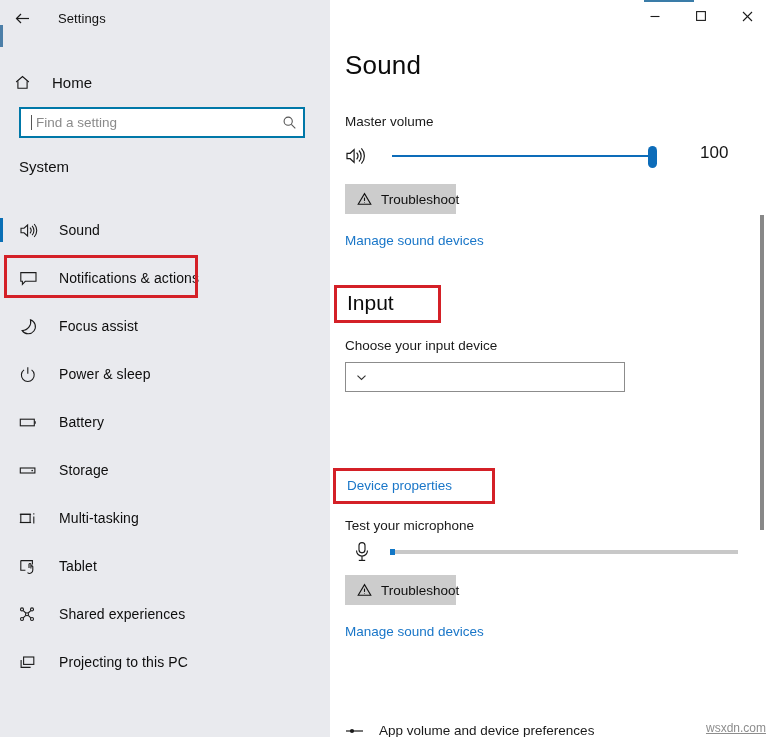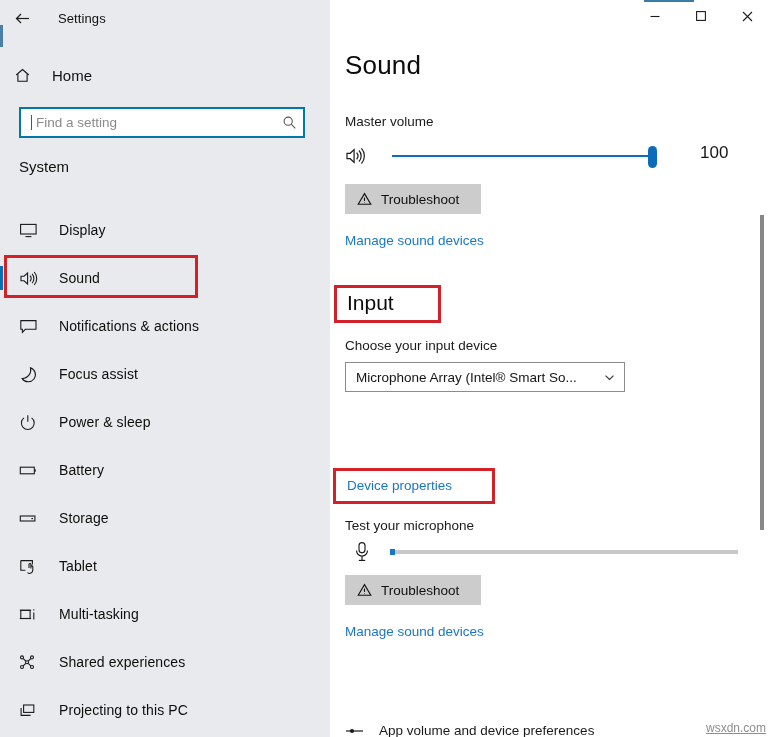--- a/index.html
+++ b/index.html
@@ -38,21 +38,21 @@
   }
   .back-btn svg { display: block; }
   .app-title {
     font-size: 13px; color: #111; margin-left: 14px;
     letter-spacing: .1px;
   }
 
   .home-row {
     position: absolute; left: 0; top: 59px;
     width: 300px; height: 32px;
-    display: flex; align-items: center;
+    display: flex; align-items: flex-end;
   }
   .home-icon {
     width: 44px; display: flex; align-items: center; justify-content: center;
     color: #161616;
   }
   .home-label { font-size: 15px; color: #111; margin-left: 8px; }
 
   .search-wrap {
     position: absolute; left: 19px; top: 107px;
     width: 286px; height: 31px;
@@ -148,21 +148,21 @@
     width: 9px; height: 22px; border-radius: 5px;
     background: #0d6cb9;
   }
   .vol-value {
     position: absolute; left: 355px; top: 0;
     font-size: 17px; color: #151515;
   }
 
   .btn-troubleshoot {
     position: absolute;
-    width: 136px; height: 30px;
+    width: 111px; height: 30px;
     background: #cccccc;
     border: none;
     display: flex; align-items: center;
     font-family: "Liberation Sans", sans-serif;
     font-size: 13.5px; color: #0f0f0f;
   }
   .btn-troubleshoot .warn-ico {
     margin-left: 12px; margin-right: 9px;
     display: flex; align-items: center; color: #121212;
   }
@@ -268,29 +268,20 @@
           <circle cx="6.2" cy="6.2" r="4.1"></circle>
             <path d="M9.3 9.3 L13.3 13.3"></path>
         </svg>
       </span>
     </div>
 
     <div class="group-title">System</div>
 
     <div class="nav">
 
-      <div class="nav-item">
-        <span class="nav-icon">
-          <svg width="19" height="17" viewBox="0 0 19 17" fill="none" stroke="#1b1b1b" stroke-width="1.1">
-            <rect x="1.6" y="2.4" width="15.5" height="9.6"></rect>
-              <path d="M6.5 14.6 H12.4"></path>
-          </svg>
-        </span>
-        <span class="nav-label">Display</span>
-      </div>
 
       <div class="nav-item selected">
         <span class="nav-icon">
           <svg width="20" height="17" viewBox="0 0 20 17" fill="none" stroke="#1b1b1b" stroke-width="1.1">
             <path d="M2 6.2 H5 L8.6 3 V14 L5 10.8 H2 Z"></path>
             <path d="M11 5.7 A4.3 4.3 0 0 1 11 11.3"></path>
             <path d="M13.1 3.8 A7 7 0 0 1 13.1 13.2"></path>
             <path d="M15.2 2 A9.6 9.6 0 0 1 15.2 15"></path>
           </svg>
         </span>
@@ -341,39 +332,39 @@
             <rect x="1.3" y="6" width="14.6" height="5"></rect>
               <circle cx="13.2" cy="8.5" r=".85" fill="#1b1b1b" stroke="none"></circle>
           </svg>
         </span>
         <span class="nav-label">Storage</span>
       </div>
 
       <div class="nav-item">
         <span class="nav-icon">
           <svg width="19" height="17" viewBox="0 0 19 17" fill="none" stroke="#1b1b1b" stroke-width="1.1">
-            <path d="M1.8 2.6 H13.4 V6.6"></path>
-              <path d="M1.8 2.6 V12.2 H6.4"></path>
-            <path d="M8.5 14.6 A3.2 3.2 0 0 0 13.8 12 V8.6 A1 1 0 0 0 11.9 8.6 V10.4 V6.2 A1 1 0 0 0 10 6.2 V10"></path>
-          </svg>
-        </span>
-        <span class="nav-label">Tablet</span>
-      </div>
-
-      <div class="nav-item">
-        <span class="nav-icon">
-          <svg width="19" height="17" viewBox="0 0 19 17" fill="none" stroke="#1b1b1b" stroke-width="1.1">
             <rect x="1.8" y="4.3" width="9.3" height="8.2"></rect>
             <path d="M0.8 4.3 H12.1"></path>
               <path d="M0.8 12.5 H12.1"></path>
             <path d="M14.8 3.2 V4.4"></path>
               <path d="M14.8 6.4 V13.4"></path>
           </svg>
         </span>
         <span class="nav-label">Multi-tasking</span>
+      </div>
+
+      <div class="nav-item">
+        <span class="nav-icon">
+          <svg width="19" height="17" viewBox="0 0 19 17" fill="none" stroke="#1b1b1b" stroke-width="1.1">
+            <path d="M1.8 2.6 H13.4 V6.6"></path>
+              <path d="M1.8 2.6 V12.2 H6.4"></path>
+            <path d="M8.5 14.6 A3.2 3.2 0 0 0 13.8 12 V8.6 A1 1 0 0 0 11.9 8.6 V10.4 V6.2 A1 1 0 0 0 10 6.2 V10"></path>
+          </svg>
+        </span>
+        <span class="nav-label">Tablet</span>
       </div>
 
       <div class="nav-item">
         <span class="nav-icon">
           <svg width="19" height="17" viewBox="0 0 19 17" fill="none" stroke="#1b1b1b" stroke-width="1.1">
             <circle cx="3" cy="3.4" r="1.5"></circle>
               <circle cx="13" cy="3.4" r="1.5"></circle>
             <circle cx="3" cy="13" r="1.5"></circle>
               <circle cx="13" cy="13" r="1.5"></circle>
             <circle cx="8" cy="8.2" r="1.5"></circle>
@@ -453,21 +444,20 @@
       <span>Troubleshoot</span>
     </div>
 
     <div class="link" style="left:15px; top:233px;">Manage sound devices</div>
 
     <div class="heading2" style="left:17px; top:291px;">Input</div>
 
     <div class="section-label" style="left:15px; top:338px;">Choose your input device</div>
 
     <div class="combo">
-      <span class="combo-text">Microphone Array (Intel® Smart So...</span>
       <span class="combo-chev">
         <svg width="13" height="13" viewBox="0 0 13 13" fill="none" stroke="#333" stroke-width="1.1">
           <path d="M2.5 4.6 L6.5 8.5 L10.5 4.6"></path>
         </svg>
       </span>
     </div>
 
 
     <div class="link" style="left:17px; top:478px;">Device properties</div>
 

